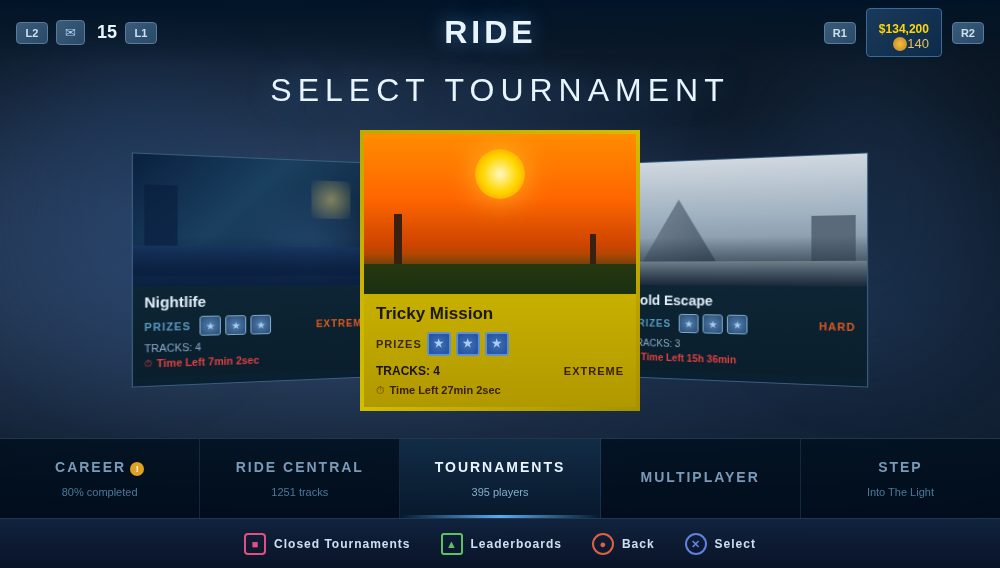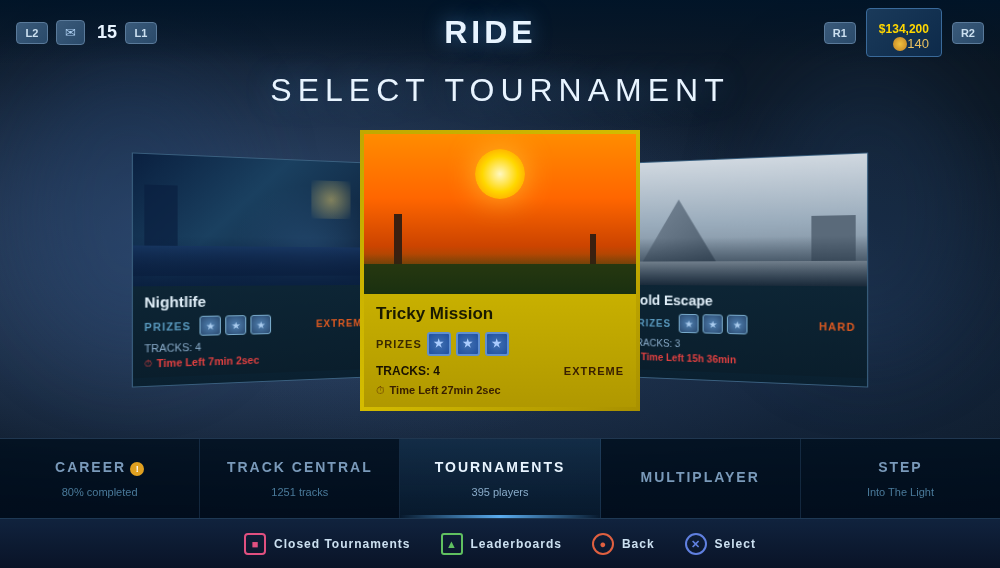--- a/index.html
+++ b/index.html
@@ -874,21 +874,21 @@
 
     <div class="nav-tab">
       <div style="display:flex;align-items:center;">
         <span class="nav-tab-label">CAREER</span>
         <span class="nav-tab-warning">!</span>
       </div>
       <span class="nav-tab-sub">80% completed</span>
     </div>
 
     <div class="nav-tab">
-      <span class="nav-tab-label">TRACK CENTRAL</span>
+      <span class="nav-tab-label">RIDE CENTRAL</span>
       <span class="nav-tab-sub">1251 tracks</span>
     </div>
 
     <div class="nav-tab active" style="position:relative;">
       <span class="nav-tab-label">TOURNAMENTS</span>
       <span class="nav-tab-sub">395 players</span>
       <div class="active-tab-indicator"></div>
     </div>
 
     <div class="nav-tab">

